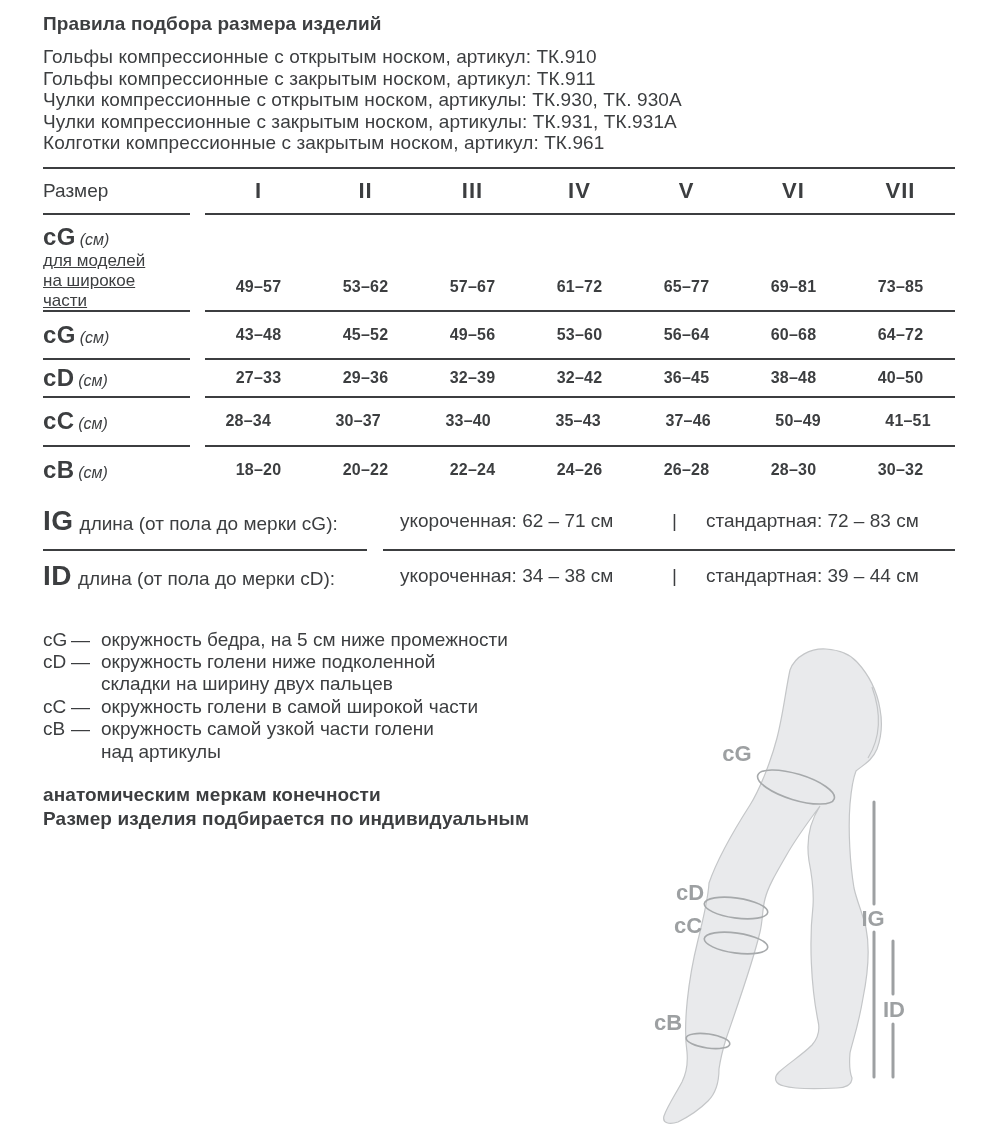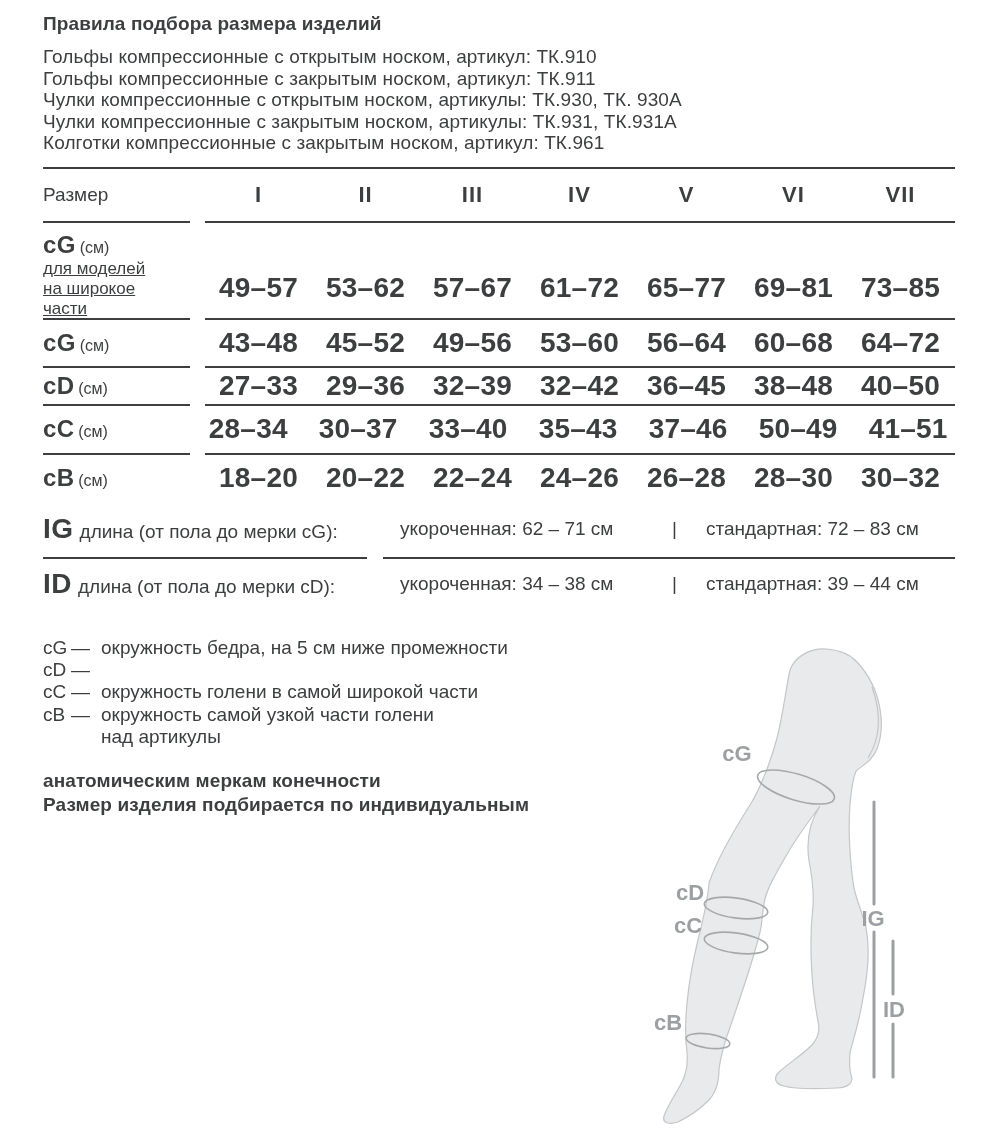--- a/index.html
+++ b/index.html
@@ -17,35 +17,35 @@
     font-size:19px; line-height:24px; font-weight:bold;
     letter-spacing:0.1px;
   }
   .products { margin:10px 0 0 43px; }
   .product { font-size:19px; line-height:21.5px; letter-spacing:0.1px; }
 
   .rule-full { margin:13px 0 0 43px; width:912px; height:2px; background:#3c3e40; }
 
   .tbl { margin-left:43px; width:912px; }
   .t-row { display:flex; align-items:center; }
-  .t-head { height:52px; }
+  .t-head { height:44px; }
   .t-label { width:162px; }
   .t-col { width:107px; text-align:center; font-weight:bold; font-size:22px; letter-spacing:1px; }
   .size-label { font-size:19px; }
-  .t-val { width:107px; text-align:center; font-weight:bold; font-size:28px; letter-spacing:0.2px; }
+  .t-val { width:107px; text-align:center; font-weight:bold; font-size:16px; letter-spacing:0.2px; }
 
   .rule-split { display:flex; height:2px; }
   .rule-split .seg1 { width:147px; background:#3c3e40; }
   .rule-split .gap  { width:15px; }
   .rule-split .seg2 { flex:1; background:#3c3e40; }
 
   .t-row.wide { height:95px; align-items:flex-end; box-sizing:border-box; padding-bottom:14px; }
   .t-row.wide .t-label { align-self:stretch; padding-top:8px; }
   .lbl-big  { font-weight:bold; font-size:24px; letter-spacing:0.3px; }
-  .lbl-unit { font-size:16px; margin-left:4px; }
+  .lbl-unit { font-size:16px; margin-left:4px;font-style:italic; }
   .lbl-sub  { font-size:17px; line-height:20px;text-decoration:underline; }
   .t-row.r46 { height:46px; }
   .t-row.r48 { height:36px; }
   .t-row.r47 { height:47px;gap:16px; }
 
   .len-row { display:flex; align-items:center; margin-left:43px; width:912px; }
   .len-row.ig { height:56px; }
   .len-row.id { height:50px; }
   .len-label { width:357px; display:flex; align-items:baseline; }
   .len-big  { font-weight:bold; font-size:28px; letter-spacing:0.5px; }
@@ -222,20 +222,21 @@
 
   <div class="notes">
     <div class="note">
       <span class="note-term">cG</span>
       <span class="note-dash">—</span>
       <span class="note-body"><span class="note-line1">окружность бедра, на 5 см ниже промежности</span></span>
     </div>
     <div class="note">
       <span class="note-term">cD</span>
       <span class="note-dash">—</span>
+      <span class="note-body"><span class="note-line1">окружность голени ниже подколенной</span><div class="note-line2">складки на ширину двух пальцев</div></span>
     </div>
     <div class="note">
       <span class="note-term">cC</span>
       <span class="note-dash">—</span>
       <span class="note-body"><span class="note-line1">окружность голени в самой широкой части</span></span>
     </div>
     <div class="note">
       <span class="note-term">cB</span>
       <span class="note-dash">—</span>
       <span class="note-body"><span class="note-line1">окружность самой узкой части голени</span><div class="note-line2">над артикулы</div></span>

